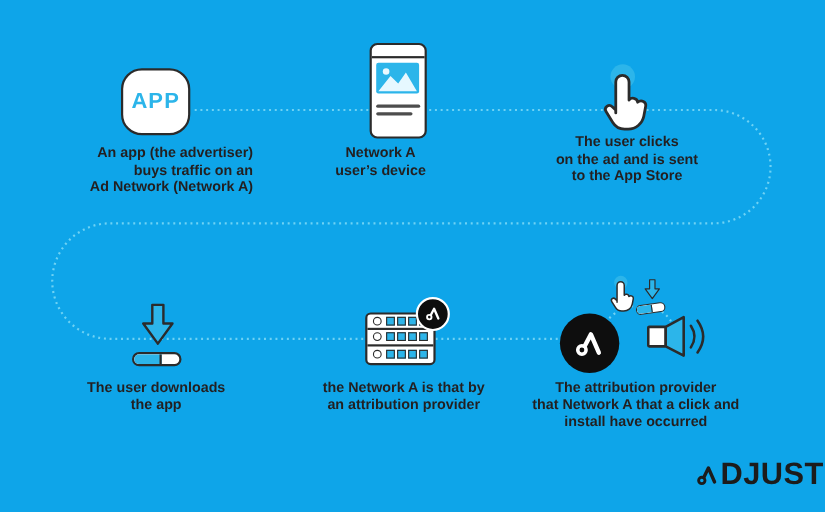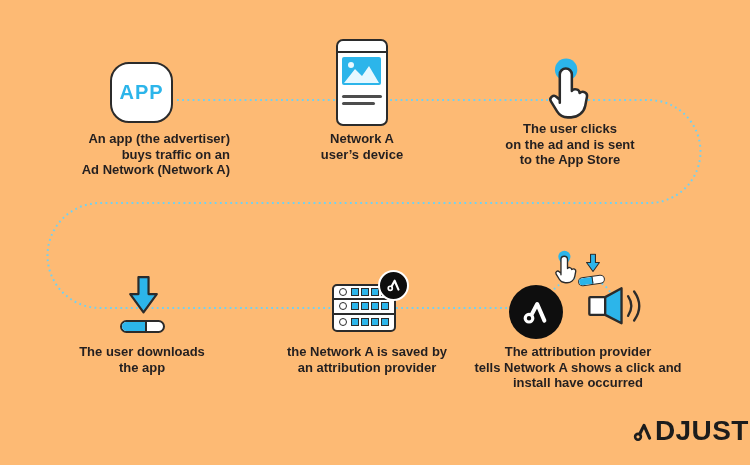--- a/index.html
+++ b/index.html
@@ -1,17 +1,17 @@
 <!DOCTYPE html>
 <html style="--accent: #2cb5ea; --dots: #6fd2f4; --outline: #2b2b2b; --text: #231f20; --ink: #0e0e0e;"><head>
 <meta charset="utf-8">
 <style>
   html,body{margin:0;padding:0;background:#fff;}
   .canvas{
-    position:relative;width:750px;height:465px;background:#fdba74;overflow:hidden;
+    position:relative;width:750px;height:465px;background:#0ea5e9;overflow:hidden;
     font-family:"Liberation Sans","DejaVu Sans",sans-serif;color:var(--text,#231f20);
   }
   .abs{position:absolute;}
   svg{display:block;}
   
   #flow-path-svg{position:absolute;left:0;top:0;z-index:0;}
   .dot-path{fill:none;stroke:var(--dots,#6fd2f4);stroke-width:2;stroke-dasharray:1.8 3.4;}
   
   .caption{position:absolute;text-align:center;font-weight:700;font-size:13px;line-height:15.5px;z-index:2;}
   .caption div{white-space:nowrap;}
@@ -104,21 +104,21 @@
     <div class="topline"></div>
     <div class="ad">
       <svg width="39" height="28" viewBox="0 0 39 28">
         <circle cx="9" cy="8" r="3" fill="#eaf9ff"></circle>
         <path d="M2 26 L13 12 L20 19 L27 9 L37 26 z" fill="#e6f8ff"></path>
       </svg>
     </div>
     <div class="l1"></div>
     <div class="l2"></div>
   </div>
-  <div class="caption" style="left:272px;top:131px;width:180px;">
+  <div class="caption" style="left:256px;top:131px;width:180px;">
     <div>Network A</div>
     <div>user’s device</div>
   </div>
 
   <svg class="abs iconlayer" style="left:545px;top:57px;" width="50" height="70" viewBox="0 0 50 72">
     <use href="#sym-hand"></use>
   </svg>
   <div class="caption" style="left:480px;top:121px;width:180px;">
     <div>The user clicks</div>
     <div>on the ad and is sent</div>
@@ -161,21 +161,21 @@
         <div class="sq"></div>
         <div class="sq"></div>
     </div>
   </div>
   <div class="badge">
     <svg width="16" height="14.5" viewBox="0 0 30 27">
         <use href="#sym-adjA"></use>
       </svg>
   </div>
   <div class="caption" style="left:267px;top:344px;width:200px;">
-    <div>the Network A is saved by</div>
+    <div>the Network A is that by</div>
     <div>an attribution provider</div>
   </div>
 
   <div class="bigcircle">
     <svg width="30" height="27" viewBox="0 0 30 27">
         <use href="#sym-adjA"></use>
       </svg>
   </div>
   <svg class="abs iconlayer" style="left:551px;top:250px;" width="31" height="38" viewBox="0 0 50 72">
     <use href="#sym-hand"></use>
@@ -187,21 +187,21 @@
     <div class="fill" style="width:55%;border-right-width:1.6px;"></div>
   </div>
   <svg class="abs iconlayer" style="left:586px;top:285px;" width="58" height="42" viewBox="0 0 60 45">
     <rect x="2.5" y="13" width="17" height="19" rx="1" fill="#fff" stroke="var(--outline,#2b2b2b)" stroke-width="2.5"></rect>
     <path d="M19.5 13 L37 3.5 L37 41 L19.5 32 z" fill="var(--accent,#2cb5ea)" stroke="var(--outline,#2b2b2b)" stroke-width="2.5" stroke-linejoin="round"></path>
     <path d="M44 12 q7 10.5 0 21" fill="none" stroke="var(--outline,#2b2b2b)" stroke-width="2.5" stroke-linecap="round"></path>
     <path d="M50.5 7 q11 15.5 0 31" fill="none" stroke="var(--outline,#2b2b2b)" stroke-width="2.5" stroke-linecap="round"></path>
   </svg>
   <div class="caption" style="left:470px;top:344px;width:216px;">
     <div>The attribution provider</div>
-    <div>tells Network A shows a click and</div>
+    <div>that Network A that a click and</div>
     <div>install have occurred</div>
   </div>
 
   <div class="wordmark">
     <svg width="21" height="21" viewBox="0 0 21 21">
       <circle cx="5" cy="15.8" r="2.9" fill="none" stroke="#1c1c1c" stroke-width="2.6"></circle>
       <path d="M6.9 12.8 L11 4.4 L16.6 17.2" fill="none" stroke="#1c1c1c" stroke-width="3.1" stroke-linecap="round" stroke-linejoin="round"></path>
     </svg>
     <span class="wm-text">DJUST</span>
   </div>

